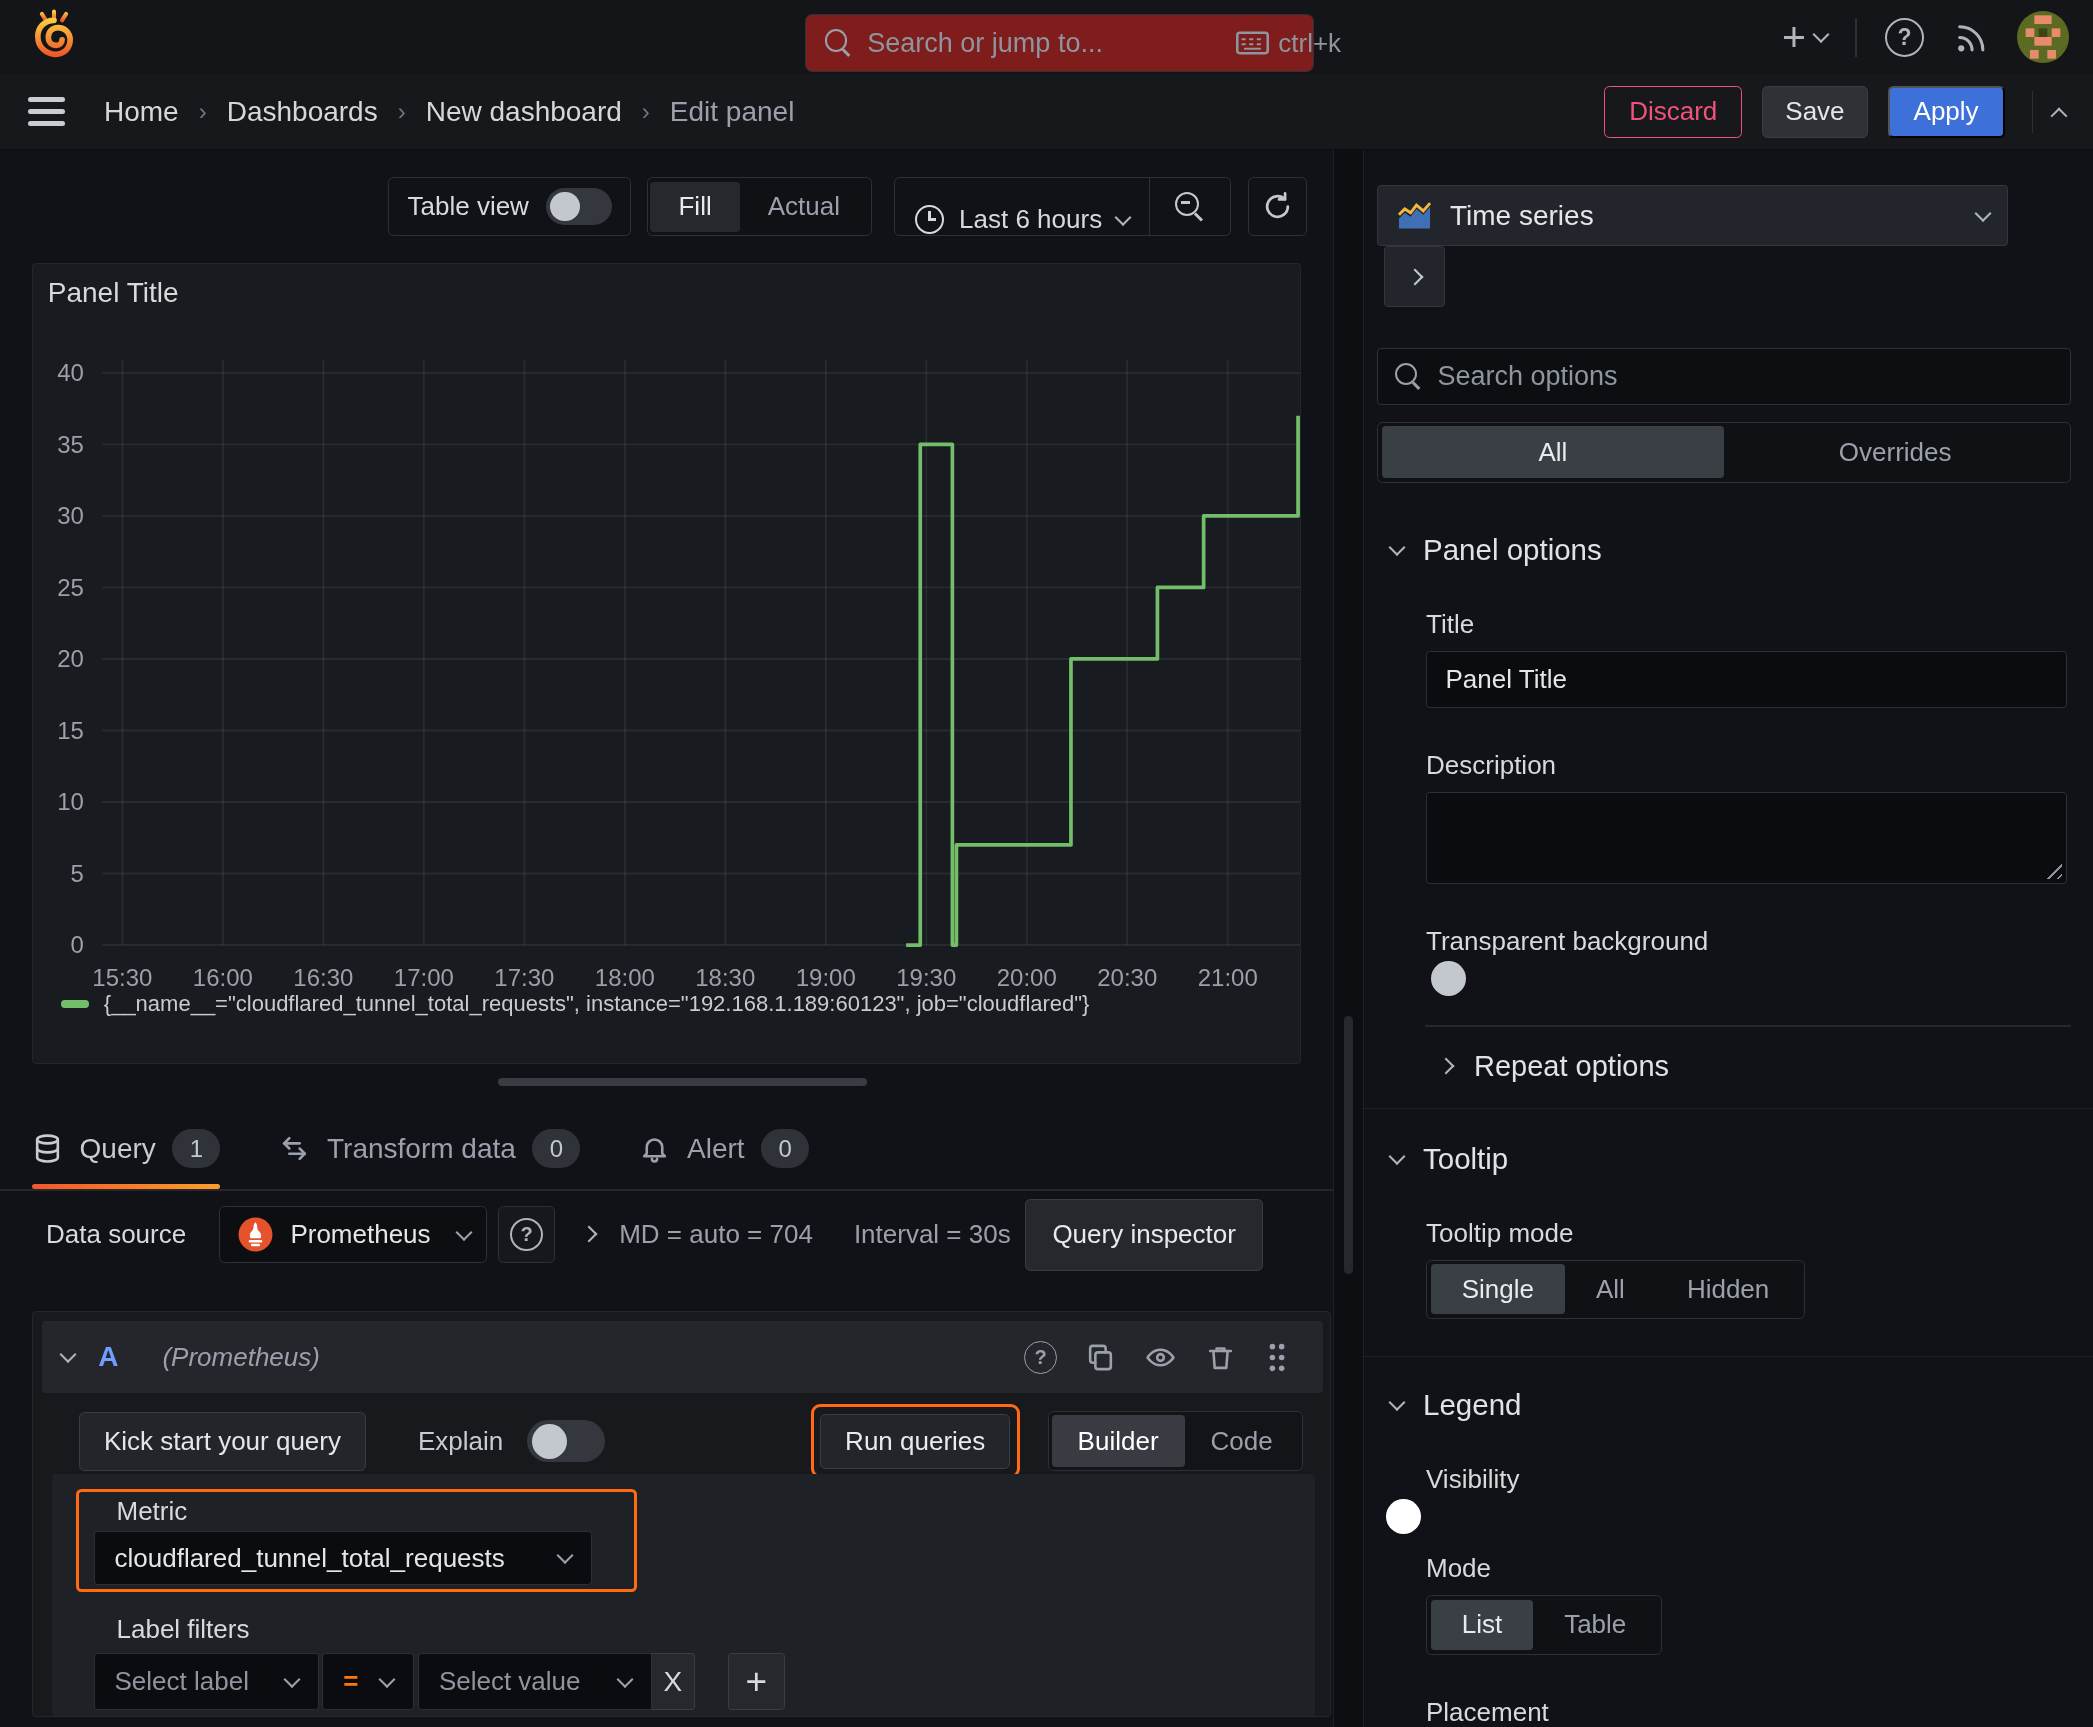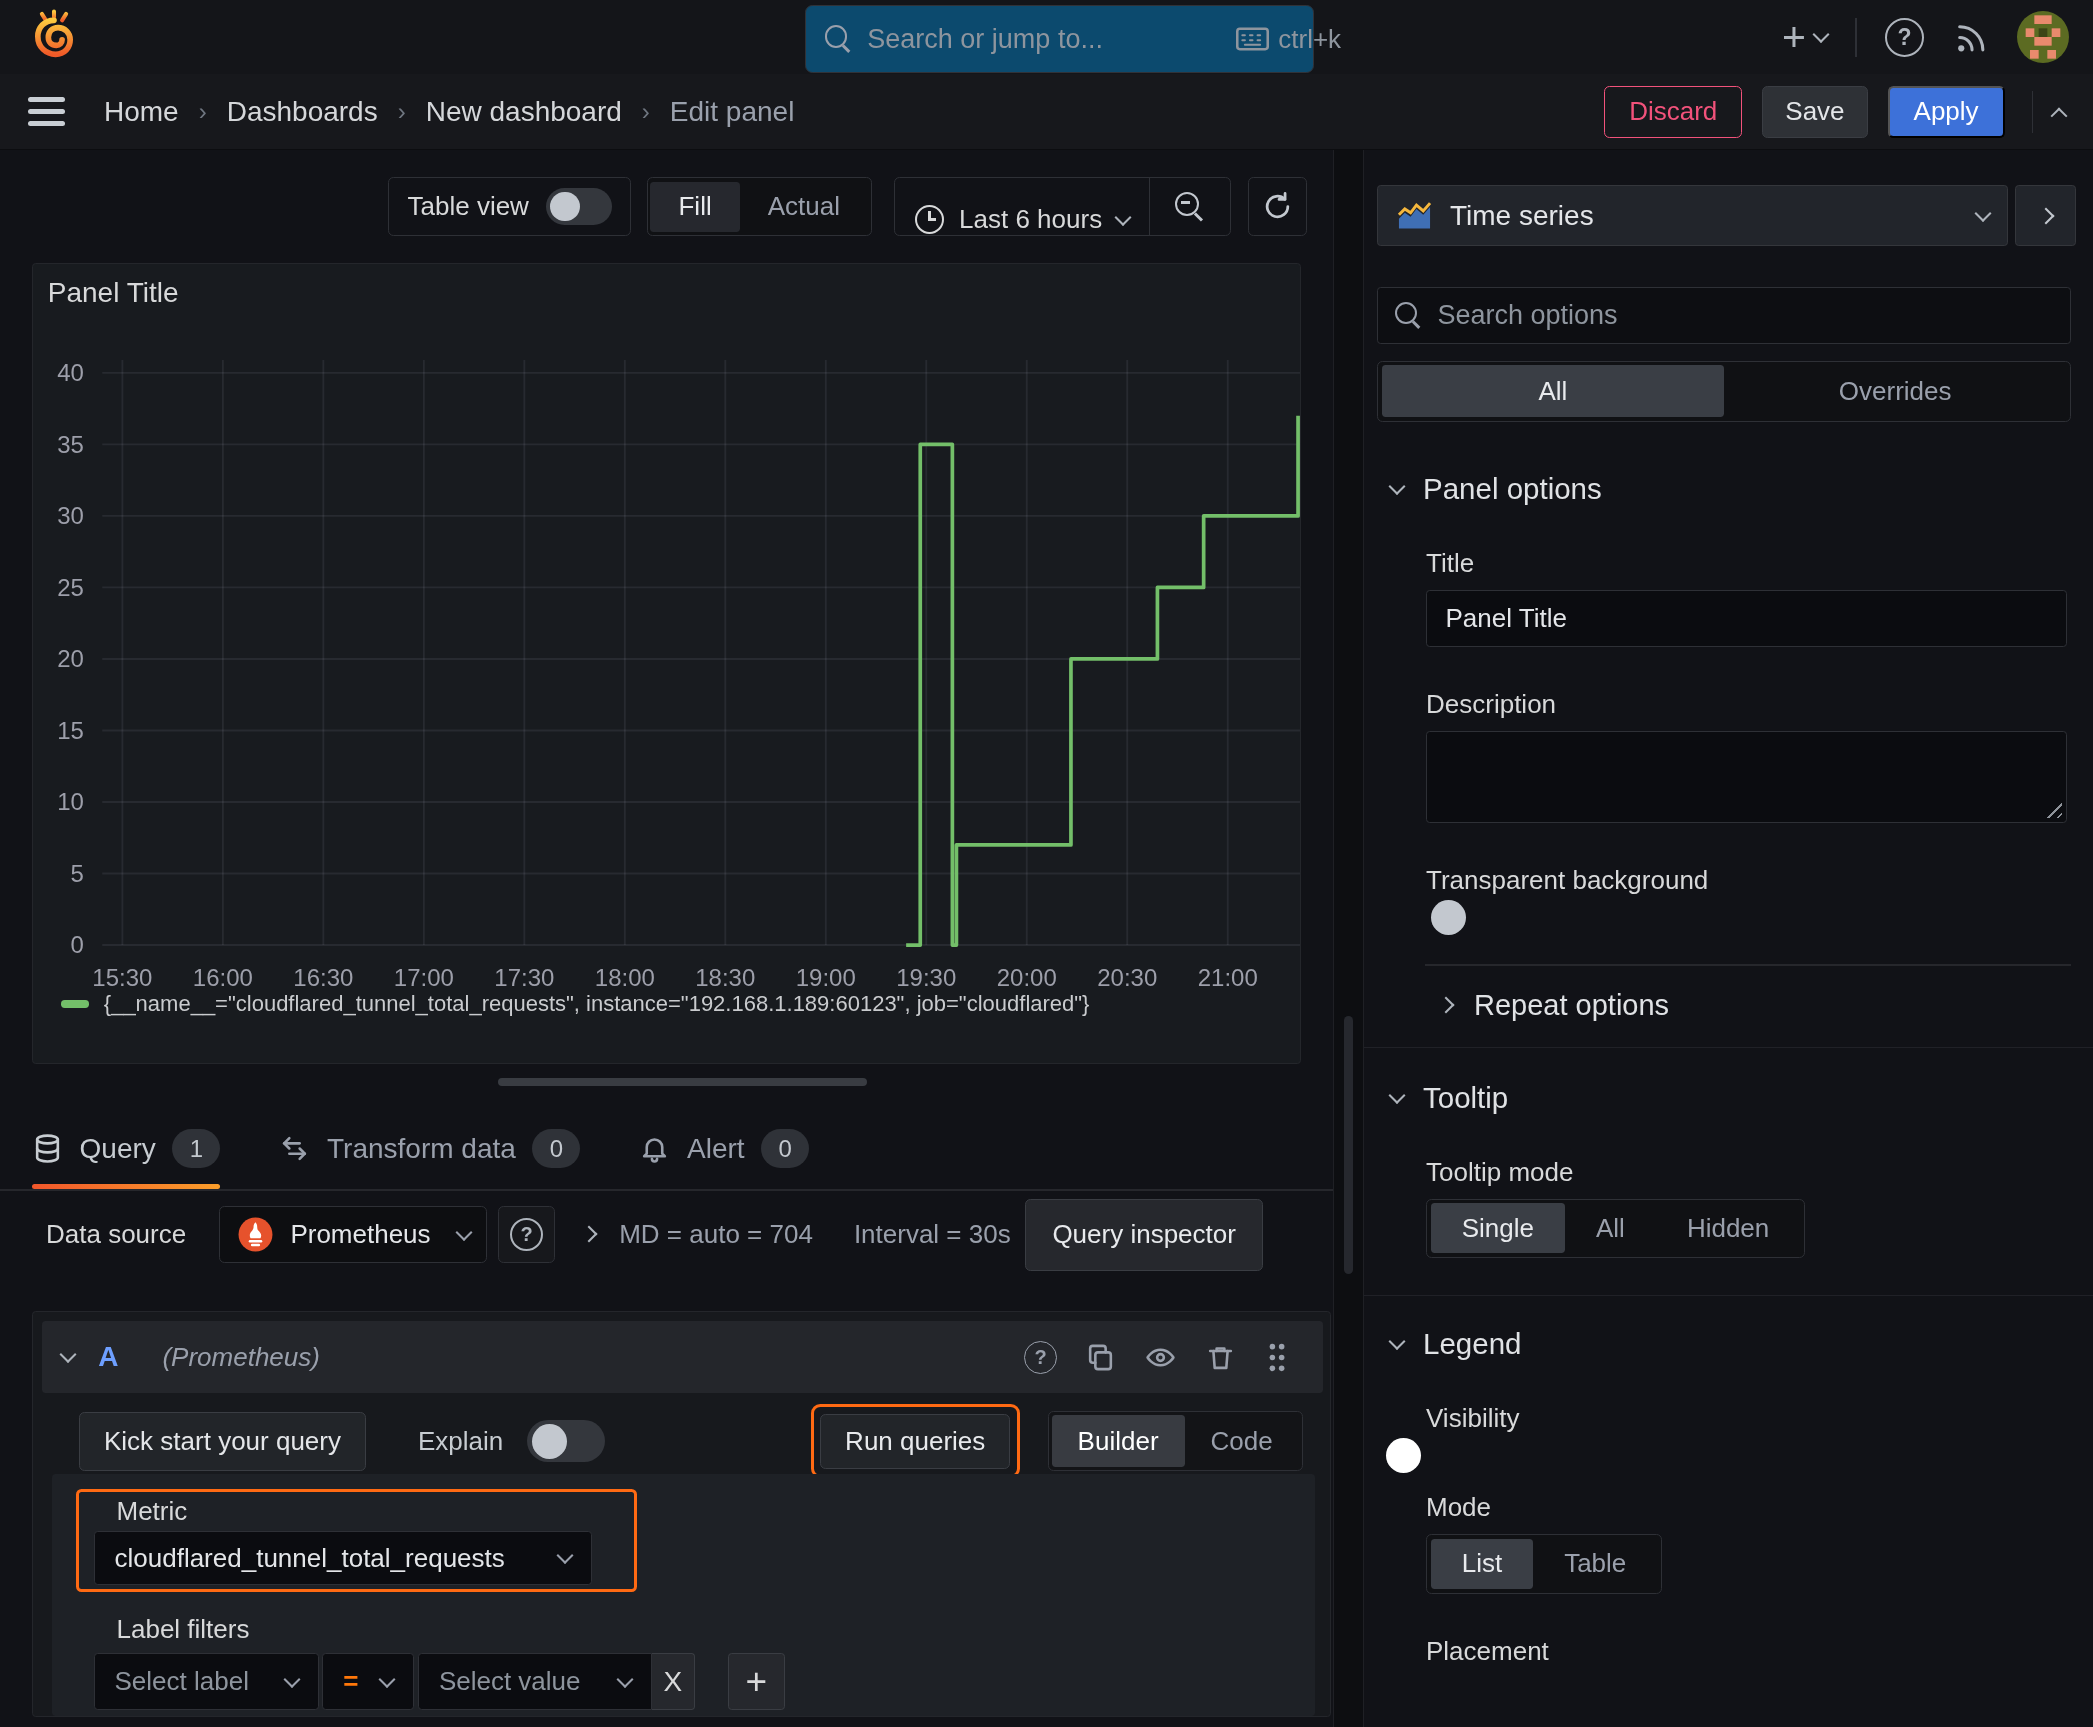--- a/index.html
+++ b/index.html
@@ -22,21 +22,21 @@
 
   .seg-group { display:flex; align-items:center; border:1.8px solid #2e3036; border-radius:5.5px; background:#101114; padding:3.7px; }
   .seg { display:flex; align-items:center; justify-content:center; height:50px; padding:0 31px; border-radius:3.7px; color:#9aa0ac; font-size:26px; }
   .seg.selected { background:#3a3e45; color:#e8eaed; }
 
   .btn { display:flex; align-items:center; justify-content:center; border-radius:5.5px; font-size:26px; }
 
   
   #topnav { position:absolute; left:0; top:0; width:2093px; height:74px; background:#141519; display:flex; align-items:center; }
   #grafana-logo { position:absolute; left:28px; top:9.2px; }
-  #global-search { position:absolute; left:805px; top:5px; width:509px; height:68px; background:#0c4a6e; border:1.8px solid #303238; border-radius:7.4px; display:flex; align-items:center; padding:0 18.5px; gap:14.8px; }
+  #global-search { position:absolute; left:805px; top:14px; width:509px; height:58px; background:#7f1d1d; border:1.8px solid #303238; border-radius:7.4px; display:flex; align-items:center; padding:0 18.5px; gap:14.8px; }
   #global-search input { flex:1; background:transparent; border:none; outline:none; color:#c7ccd1; font-size:27px; font-family:inherit; }
   #global-search input::placeholder { color:#8e959e; }
   .icon-search { position:relative; width:28px; height:28px; flex:0 0 auto; color:#9aa0ac; }
   .icon-search::before { content:""; position:absolute; left:0; top:0; width:18.5px; height:18.5px; border:2.8px solid currentColor; border-radius:50%; }
   .icon-search::after  { content:""; position:absolute; left:18.5px; top:18.5px; width:9.2px; height:2.8px; background:currentColor; transform:rotate(45deg); transform-origin:left center; }
   .shortcut { display:flex; align-items:center; gap:9.2px; color:#8e959e; font-size:26px; }
   #nav-right { position:absolute; right:24px; top:0; height:74px; display:flex; align-items:center; gap:28px; color:#aeb4bc; }
   .nav-divider { width:1.8px; height:39px; background:#2e3036; }
   .help-circle { width:39px; height:39px; border:2.8px solid currentColor; border-radius:50%; display:flex; align-items:center; justify-content:center; font-size:23px; font-weight:bold; }
   .plus-glyph { font-size:41px; font-weight:300; line-height:1; }
@@ -133,21 +133,21 @@
   #f-x { width:43px; background:#26282d; border:1.8px solid #3a3d43; border-left:none; border-radius:0 3.7px 3.7px 0; display:flex; align-items:center; justify-content:center; color:#d8d9da; font-size:28px; }
   #f-add { width:57px; margin-left:33px; background:#26282d; border:1.8px solid #3a3d43; border-radius:3.7px; display:flex; align-items:center; justify-content:center; color:#d8d9da; }
   .dd .chev, .ds-picker .chev { color:#9aa0ac; margin-left:auto; }
 
   
   #gutter { position:absolute; left:1333px; top:150px; width:31px; height:1578px; background:#0d0e11; border-left:1.8px solid #1f2025; border-right:1.8px solid #1f2025; }
   #gutter .thumb { position:absolute; left:10px; top:866px; width:9.2px; height:258px; border-radius:4.6px; background:#26282e; }
 
   
   #sidebar { position:absolute; left:1364px; top:150px; width:729px; height:1578px; background:#111217; overflow:hidden; }
-  #viz-row { display:flex; margin:35px 16.6px 0 13px; }
+  #viz-row { display:flex; margin:35px 16.6px 0 13px;flex-direction:column; }
   #viz-picker { width:631px; height:61px; background:#22252b; border:1.8px solid #34363b; border-radius:3.7px; display:flex; align-items:center; gap:18.5px; padding:0 18.5px; font-size:28px; color:#e4e6e9; }
   #viz-picker .chev { margin-left:auto; color:#aeb4bc; }
   #viz-next { width:61px; height:61px; margin-left:7.4px; background:#22252b; border:1.8px solid #34363b; border-radius:3.7px; display:flex; align-items:center; justify-content:center; color:#c3c8cf; }
   #opt-search { margin:41px 22px 0 13px; width:694px; height:57px; background:#0d0e12; border:1.8px solid #2e3036; border-radius:3.7px; display:flex; align-items:center; gap:14.8px; padding:0 16.6px; }
   #opt-search input { flex:1; background:transparent; border:none; outline:none; color:#c7ccd1; font-size:27px; font-family:inherit; }
   #opt-search input::placeholder { color:#8e959e; }
   #ao-tabs { margin:16.6px 22px 0 13px; width:694px; }
   #ao-tabs .seg { flex:1; height:52px; }
   .sb-header { display:flex; align-items:center; gap:20px; margin:50px 0 0 27px; font-size:29.5px; color:#e0e2e5; font-weight:500; }
   .sb-header .chev { color:#aeb4bc; }

